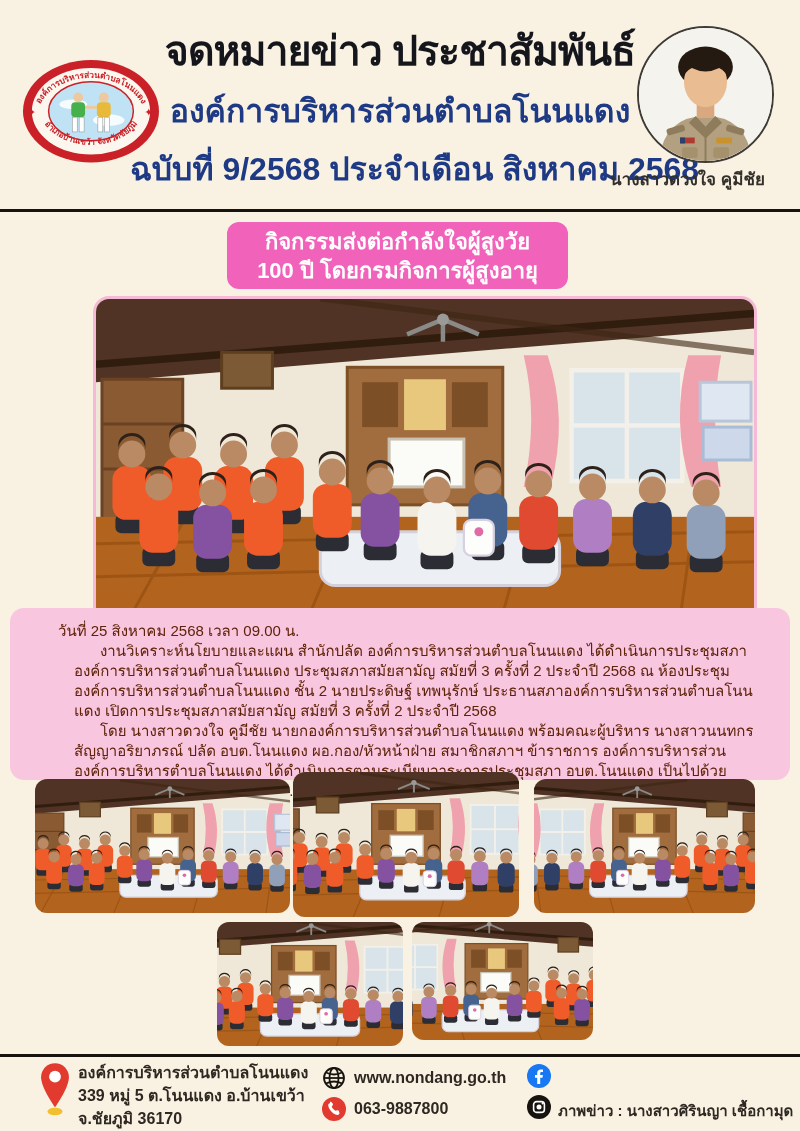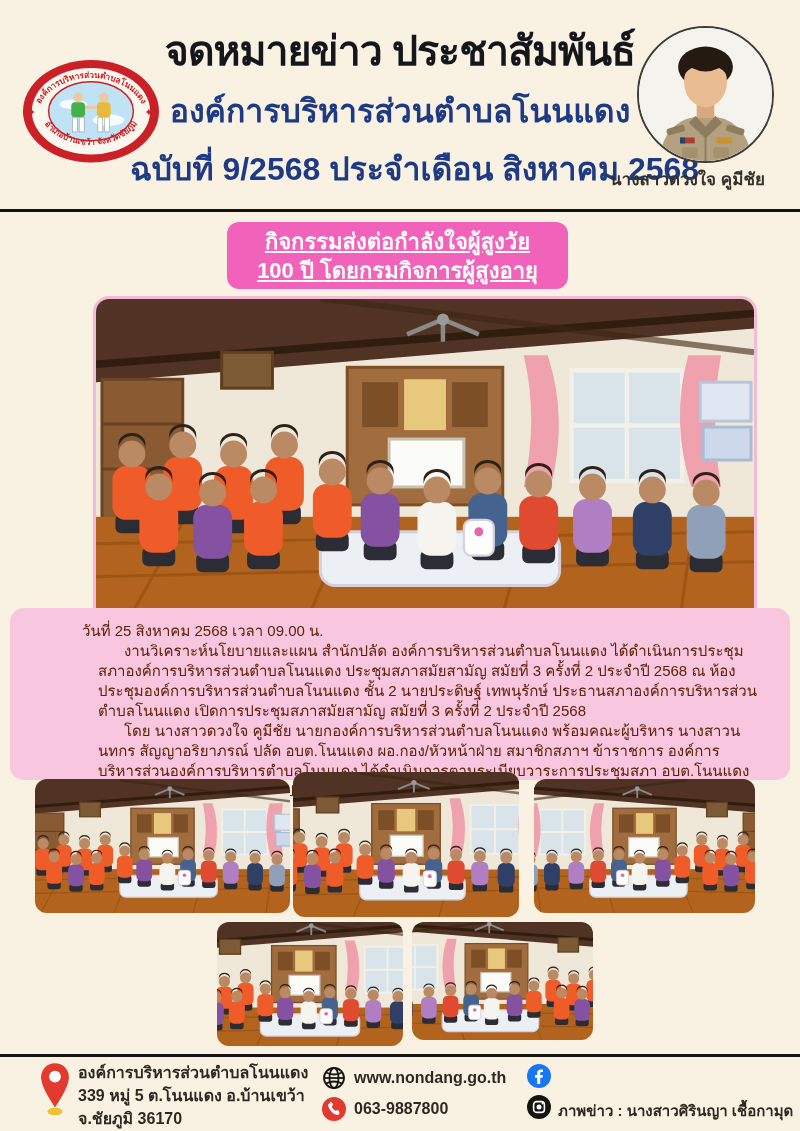--- a/index.html
+++ b/index.html
@@ -20,34 +20,34 @@
   .portrait{left:637px;top:26px;width:137px;height:137px;border-radius:50%;
     overflow:hidden;border:2px solid #3f3c38;box-sizing:border-box;background:#f5f3ee;}
   .mayor-name{left:610px;top:165px;width:190px;text-align:left;
     font-size:17px;font-weight:bold;color:#33302b;white-space:nowrap;}
   .mayor-title{left:610px;top:188px;width:190px;text-align:center;
     font-size:14px;color:#33302b;white-space:nowrap;}
   .rule{left:0;width:800px;height:3px;background:#17130f;}
   
   .banner{left:227px;top:222px;width:341px;height:67px;background:#f162ba;
     border-radius:12px;color:#fff;text-align:center;font-weight:bold;
-    font-size:22px;line-height:29px;padding-top:5px;box-sizing:border-box;text-decoration:underline;}
+    font-size:22px;line-height:29px;padding-top:5px;box-sizing:border-box;}
   
   .photo{overflow:hidden;background:#d9cdb8;}
   .photo svg{display:block;width:100%;height:100%;}
   .photo-main{left:93px;top:296px;width:664px;height:328px;border-radius:16px;
     border:3px solid #f6b9d6;box-sizing:border-box;}
   .ph-r1a{left:35px;top:779px;width:255px;height:134px;border-radius:12px;}
   .ph-r1b{left:293px;top:772px;width:226px;height:145px;border-radius:12px;}
   .ph-r1c{left:534px;top:779px;width:221px;height:134px;border-radius:12px;}
   .ph-r2a{left:217px;top:922px;width:186px;height:124px;border-radius:12px;}
   .ph-r2b{left:412px;top:922px;width:181px;height:118px;border-radius:12px;}
   
   .panel{left:10px;top:608px;width:780px;height:172px;background:#f9c6e0;
-    border-radius:14px;box-sizing:border-box;padding:13px 30px 0 72px;
+    border-radius:14px;box-sizing:border-box;padding:13px 30px 0 48px;
     color:#5d2208;font-size:15px;line-height:20px;}
   .panel p{margin:0;}
   .panel p.indent{text-indent:26px;margin-left:16px;}
   
   .ft-text{color:#2e2822;}
   .ft-addr{left:78px;top:1061px;font-size:16px;line-height:23px;font-weight:bold;}
   .ft-site{left:354px;top:1069px;font-size:16px;font-weight:bold;}
   .ft-phone{left:354px;top:1100px;font-size:16px;font-weight:bold;}
   .ft-fb{left:558px;top:1068px;font-size:15px;font-weight:bold;}
   .ft-credit{left:558px;top:1099px;font-size:15px;font-weight:bold;}

